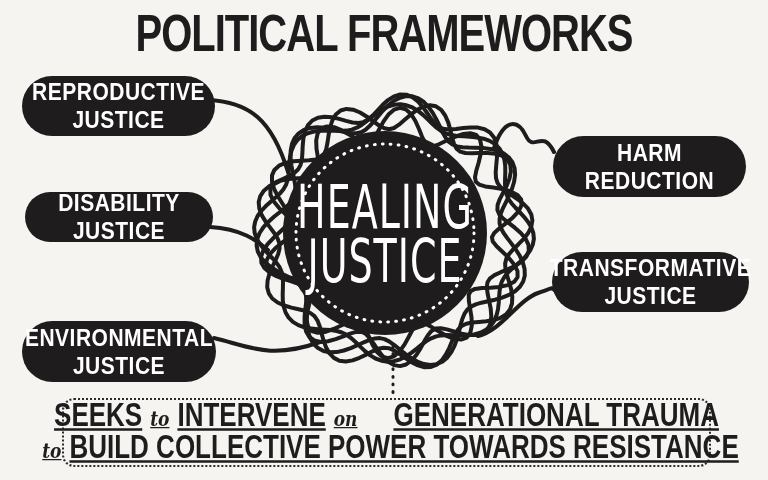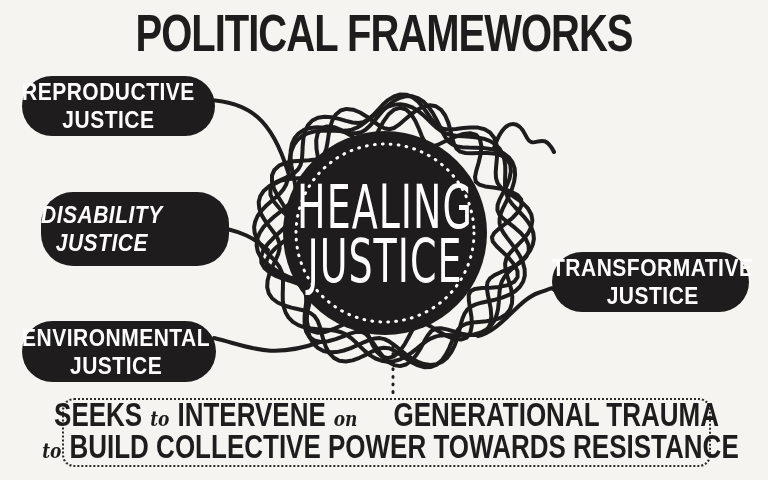--- a/index.html
+++ b/index.html
@@ -16,42 +16,42 @@
   .title{
     position:absolute;top:4px;left:0;width:100%;text-align:center;
     font-size:40px;font-weight:bold;letter-spacing:-1px;
     transform:scaleY(1.3);transform-origin:top center;white-space:nowrap;
   }
   svg.canvas{position:absolute;left:0;top:0;}
   .connector{fill:none;stroke:var(--ink);stroke-width:4;stroke-linecap:round;}
   #wreath path{fill:none;stroke:var(--ink);stroke-width:4;stroke-linejoin:round;}
   .pill{
     position:absolute;background:var(--ink);color:var(--text-on-ink);
-    border-radius:32px;display:flex;align-items:center;
+    border-radius:32px;display:flex;align-items:center;justify-content:center;
   }
   .pill-inner{
     display:flex;flex-direction:column;align-items:center;justify-content:center;
     text-align:center;font-weight:bold;font-size:21px;line-height:1.12;
     letter-spacing:.5px;white-space:nowrap;transform:scaleY(1.15);
   }
   .pill-reproductive{left:22px;top:76px;width:193px;height:60px;}
-  .pill-disability{left:41px;top:192px;width:188px;height:74px;font-style:italic;}
+  .pill-disability{left:25px;top:192px;width:188px;height:50px;}
   .pill-environmental{left:22px;top:321px;width:194px;height:61px;}
   .pill-harm{left:553px;top:136px;width:193px;height:61px;}
   .pill-transformative{left:552px;top:252px;width:197px;height:60px;}
   .center-label{
     position:absolute;left:285px;top:180px;width:200px;text-align:center;
     color:var(--text-on-ink);font-family:"DejaVu Sans",sans-serif;
     font-size:38px;font-weight:normal;line-height:34px;letter-spacing:1px;
     transform:scaleY(1.6);transform-origin:top center;white-space:nowrap;
   }
   .footer{
     position:absolute;left:62px;top:398px;width:649px;height:69px;
     border:2px dotted #2b2a28;border-radius:12px;box-sizing:border-box;
-    display:flex;flex-direction:column;align-items:center;justify-content:center;gap:4px;
+    display:flex;flex-direction:column;align-items:center;justify-content:center;gap:4px;text-decoration:underline;
   }
   .footer-line{
     display:flex;align-items:baseline;white-space:pre;
     font-weight:bold;font-size:26px;line-height:25px;letter-spacing:0;
     transform:scaleY(1.25);transform-origin:center;
   }
   .script{
     font-family:"DejaVu Serif",serif;font-style:italic;font-weight:bold;
     font-size:17px;margin:0 8px;
   }
@@ -105,20 +105,26 @@
     </div>
   </div>
 
   <div class="pill pill-environmental">
     <div class="pill-inner">
       <span>ENVIRONMENTAL</span>
       <span>JUSTICE</span>
     </div>
   </div>
 
+  <div class="pill pill-harm">
+    <div class="pill-inner">
+      <span>HARM</span>
+      <span>REDUCTION</span>
+    </div>
+  </div>
 
   <div class="pill pill-transformative">
     <div class="pill-inner">
       <span>TRANSFORMATIVE</span>
       <span>JUSTICE</span>
     </div>
   </div>
 
   <div class="footer">
     <div class="footer-line">

